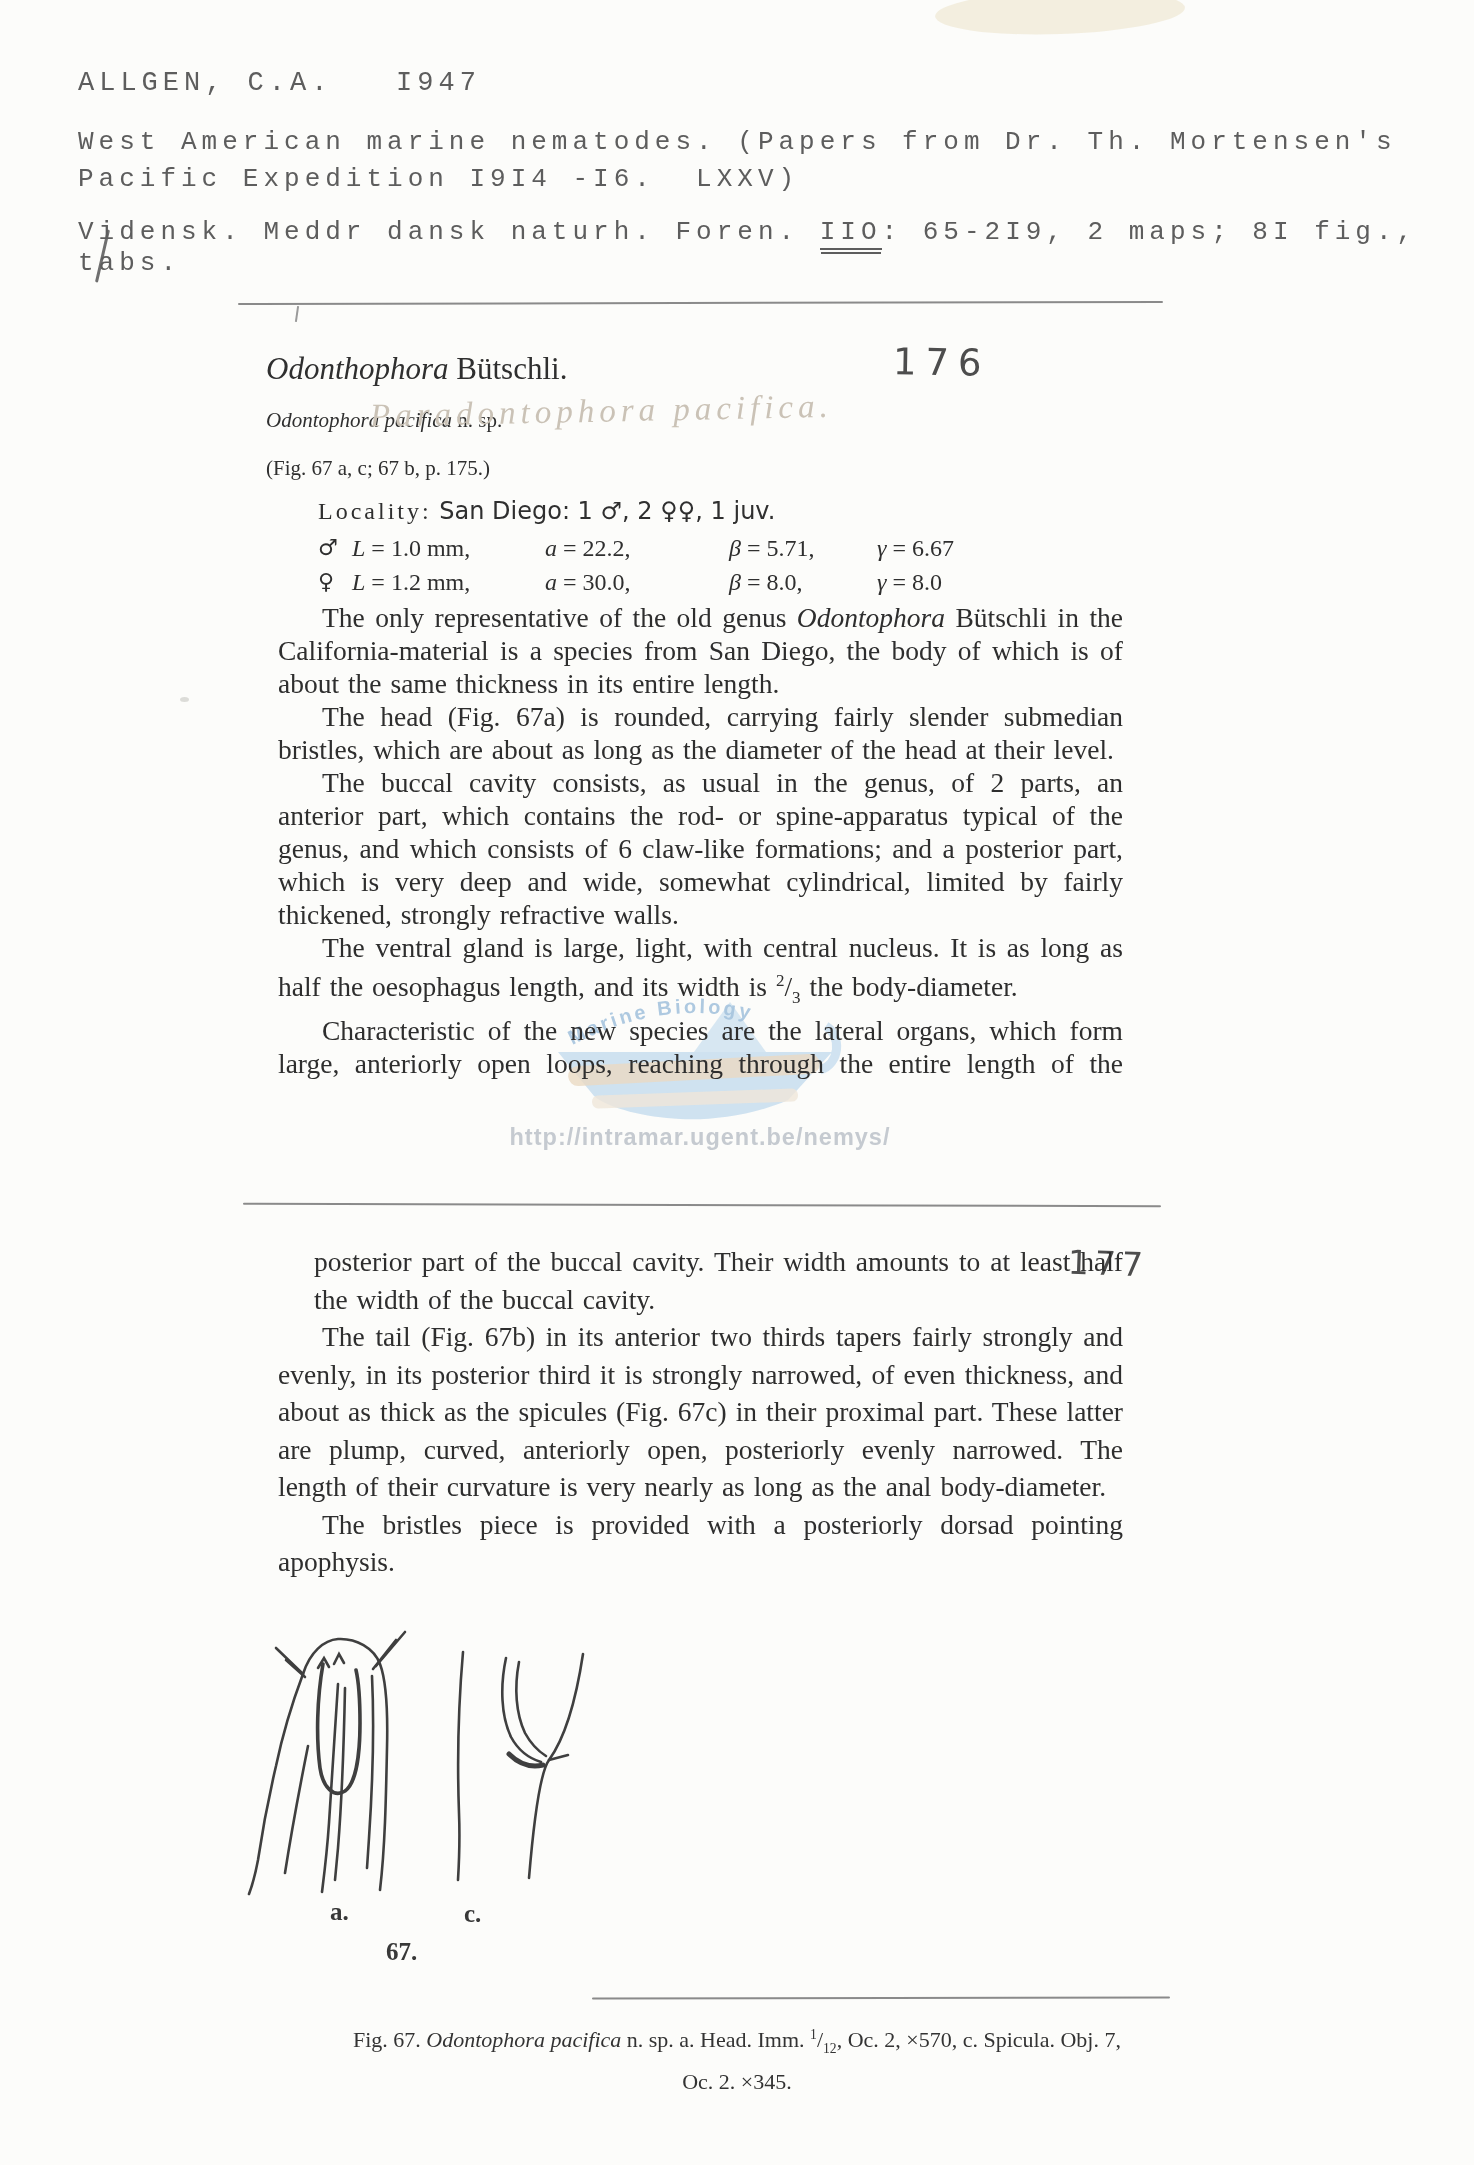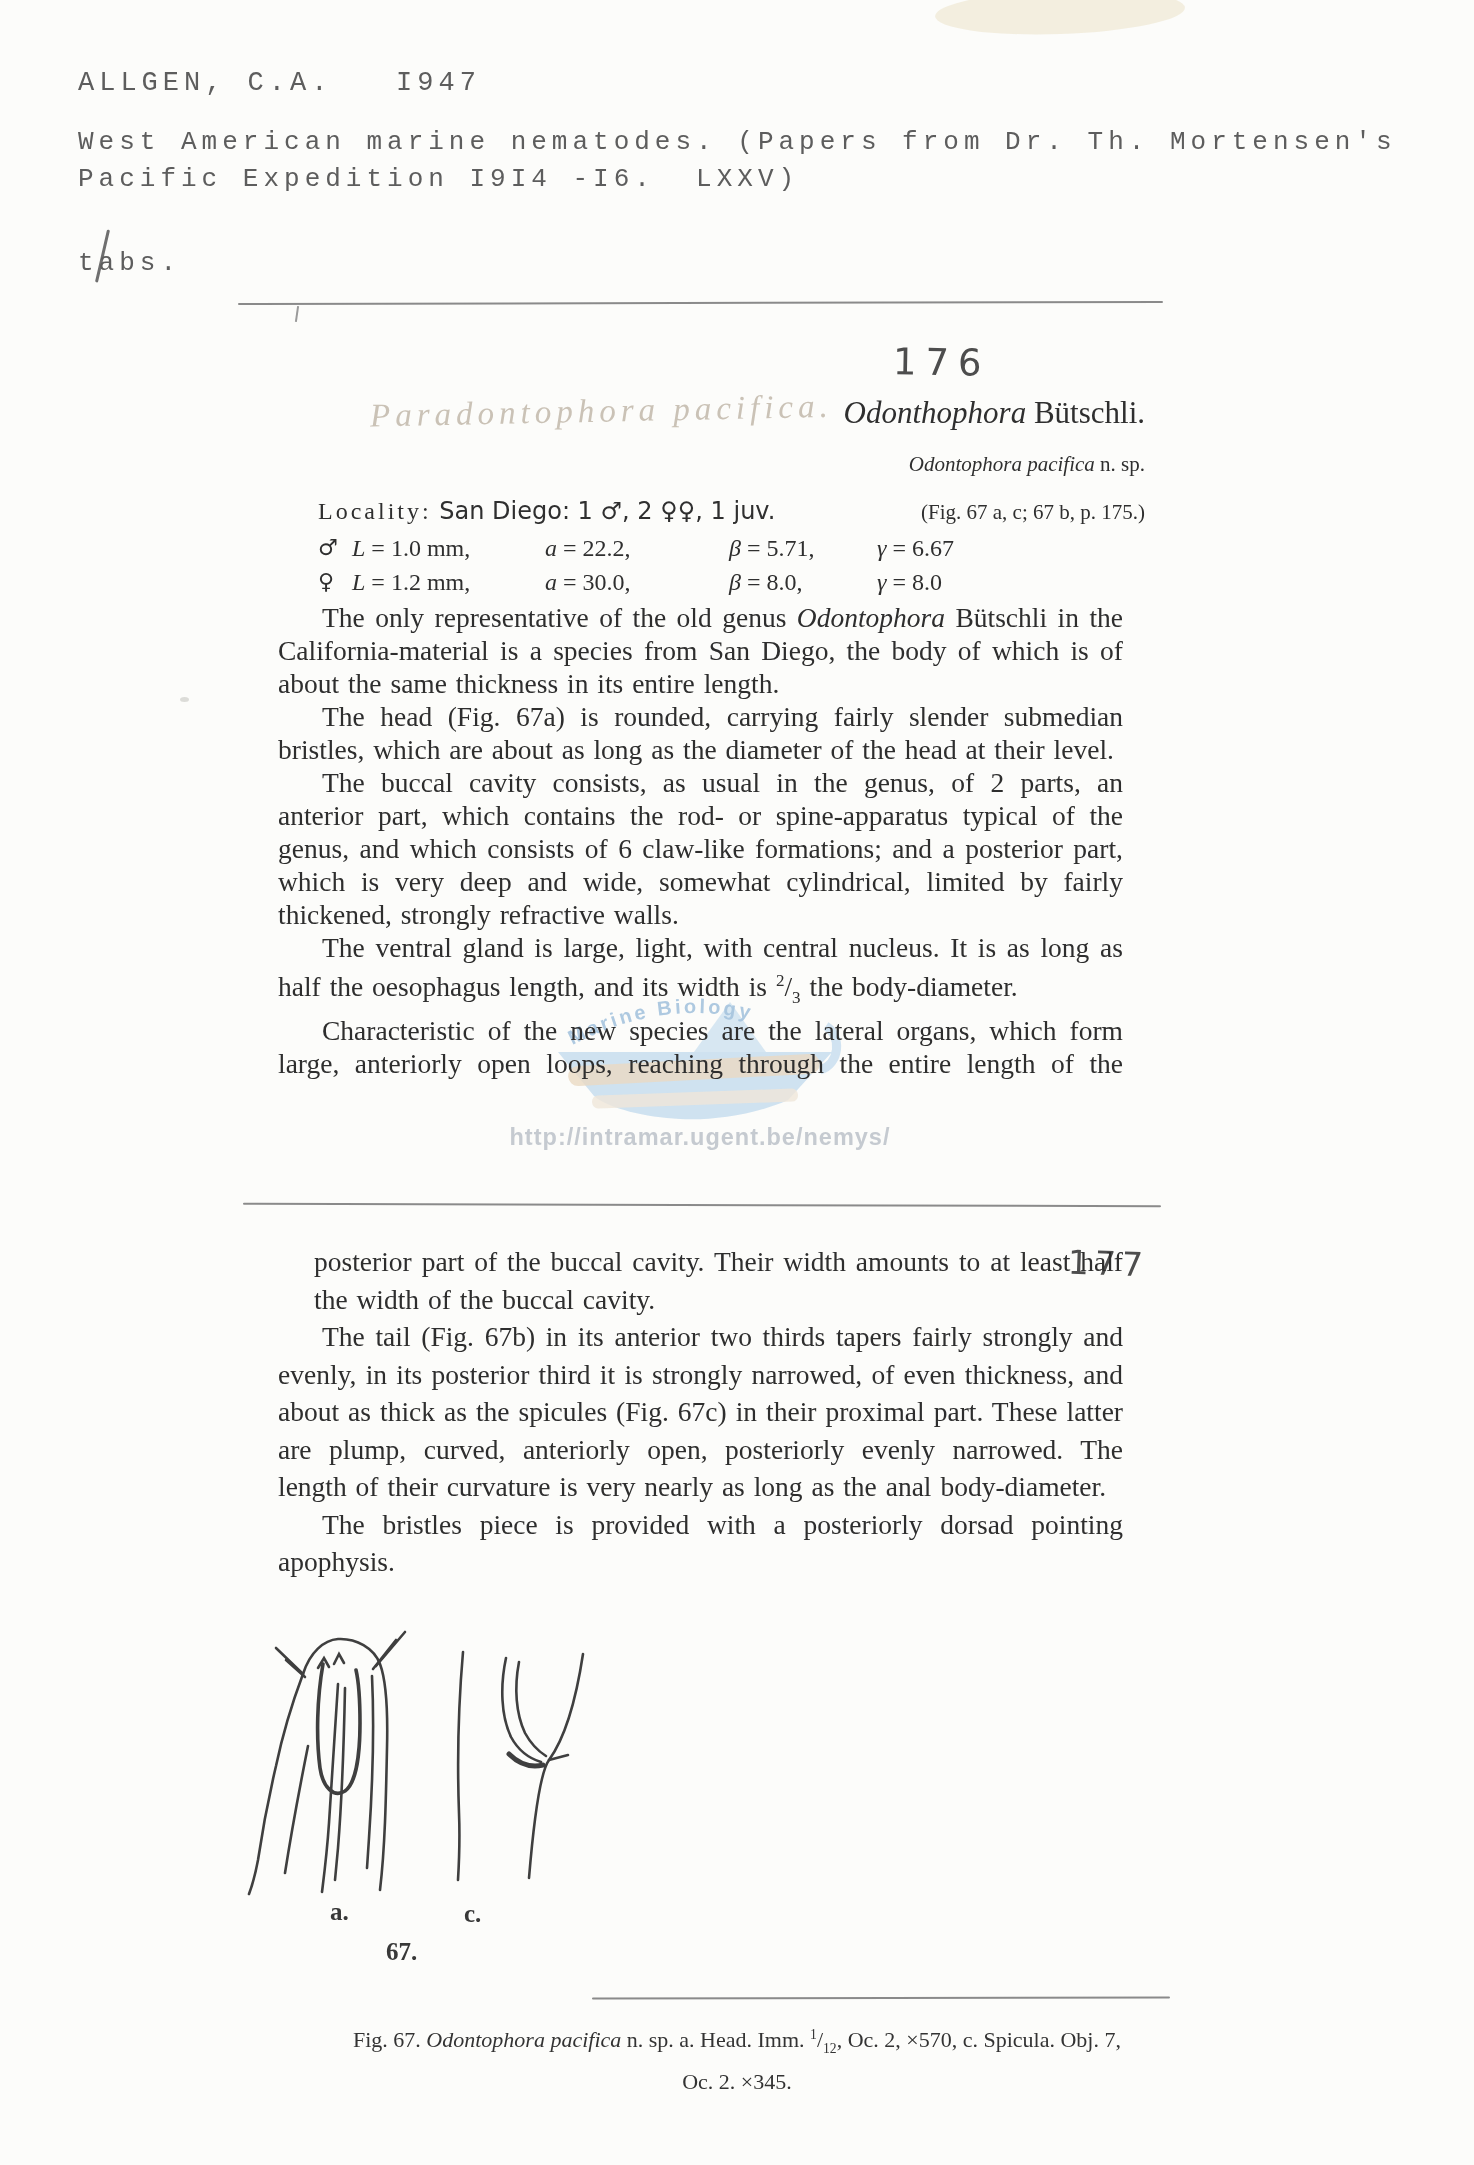--- a/index.html
+++ b/index.html
@@ -27,21 +27,21 @@
   .rule-1{left:238px;top:302px;width:925px;transform:rotate(-0.12deg);}
   .rule-2{left:243px;top:1204px;width:918px;transform:rotate(0.15deg);}
   .rule-3{left:592px;top:1997px;width:578px;transform:rotate(-0.1deg);}
   .tick{position:absolute;left:296px;top:306px;width:2px;height:16px;background:#9a9a9a;transform:rotate(8deg);}
   .blob{position:absolute;left:935px;top:-10px;width:250px;height:44px;border-radius:50%;
         background:#f2ecdc;transform:rotate(-2deg);opacity:.9;}
   .margin-dot{position:absolute;left:180px;top:697px;width:9px;height:5px;border-radius:50%;background:#dcdcd8;}
   .check-stroke{position:absolute;left:101px;top:229px;width:2.5px;height:54px;background:#6f6f6f;
         transform:rotate(13deg);border-radius:2px;}
   
-  .head-col{position:absolute;left:255px;width:890px;text-align:right;margin-top:44px;}
+  .head-col{position:absolute;left:266px;width:890px;text-align:left;}
   .h-genus{top:351px;font-size:31px;}
   .h-species{top:408px;font-size:21px;}
   .h-figref{top:456px;font-size:21px;}
   
   .hand{position:absolute;font-family:"DejaVu Sans",sans-serif;color:#4d4d4d;}
   .hand-176{left:893px;top:341px;font-size:37px;letter-spacing:9px;transform:rotate(1deg);}
   .hand-177{left:1068px;top:1244px;font-size:33px;letter-spacing:6px;transform:rotate(2deg);}
   .pencil-note{
     position:absolute;left:370px;top:391px;width:620px;
     font-style:italic;font-size:33px;letter-spacing:5px;color:#cac2b6;
@@ -86,20 +86,21 @@
 
 <div class="sheet">
 
   <div class="blob"></div>
   <div class="margin-dot"></div>
   <div class="check-stroke"></div>
 
   <div class="tw tw-1">ALLGEN, C.A.   I947</div>
   <div class="tw tw-2">West American marine nematodes. (Papers from Dr. Th. Mortensen's</div>
   <div class="tw tw-3">Pacific Expedition I9I4 -I6.  LXXV)</div>
+  <div class="tw tw-4"><span>Vidensk. Meddr dansk naturh. Foren. </span><span class="dbl">IIO</span><span>: 65-2I9, 2 maps; 8I fig.,</span></div>
   <div class="tw tw-5">tabs.</div>
 
   <div class="rule rule-1"></div>
   <div class="tick"></div>
 
   <div class="pencil-note">Paradontophora pacifica.</div>
 
   <div class="head-col h-genus"><i>Odonthophora</i><span> Bütschli.</span></div>
   <div class="hand hand-176">176</div>
   <div class="head-col h-species"><i>Odontophora pacifica</i><b style="font-weight:normal"> n. sp.</b></div>

